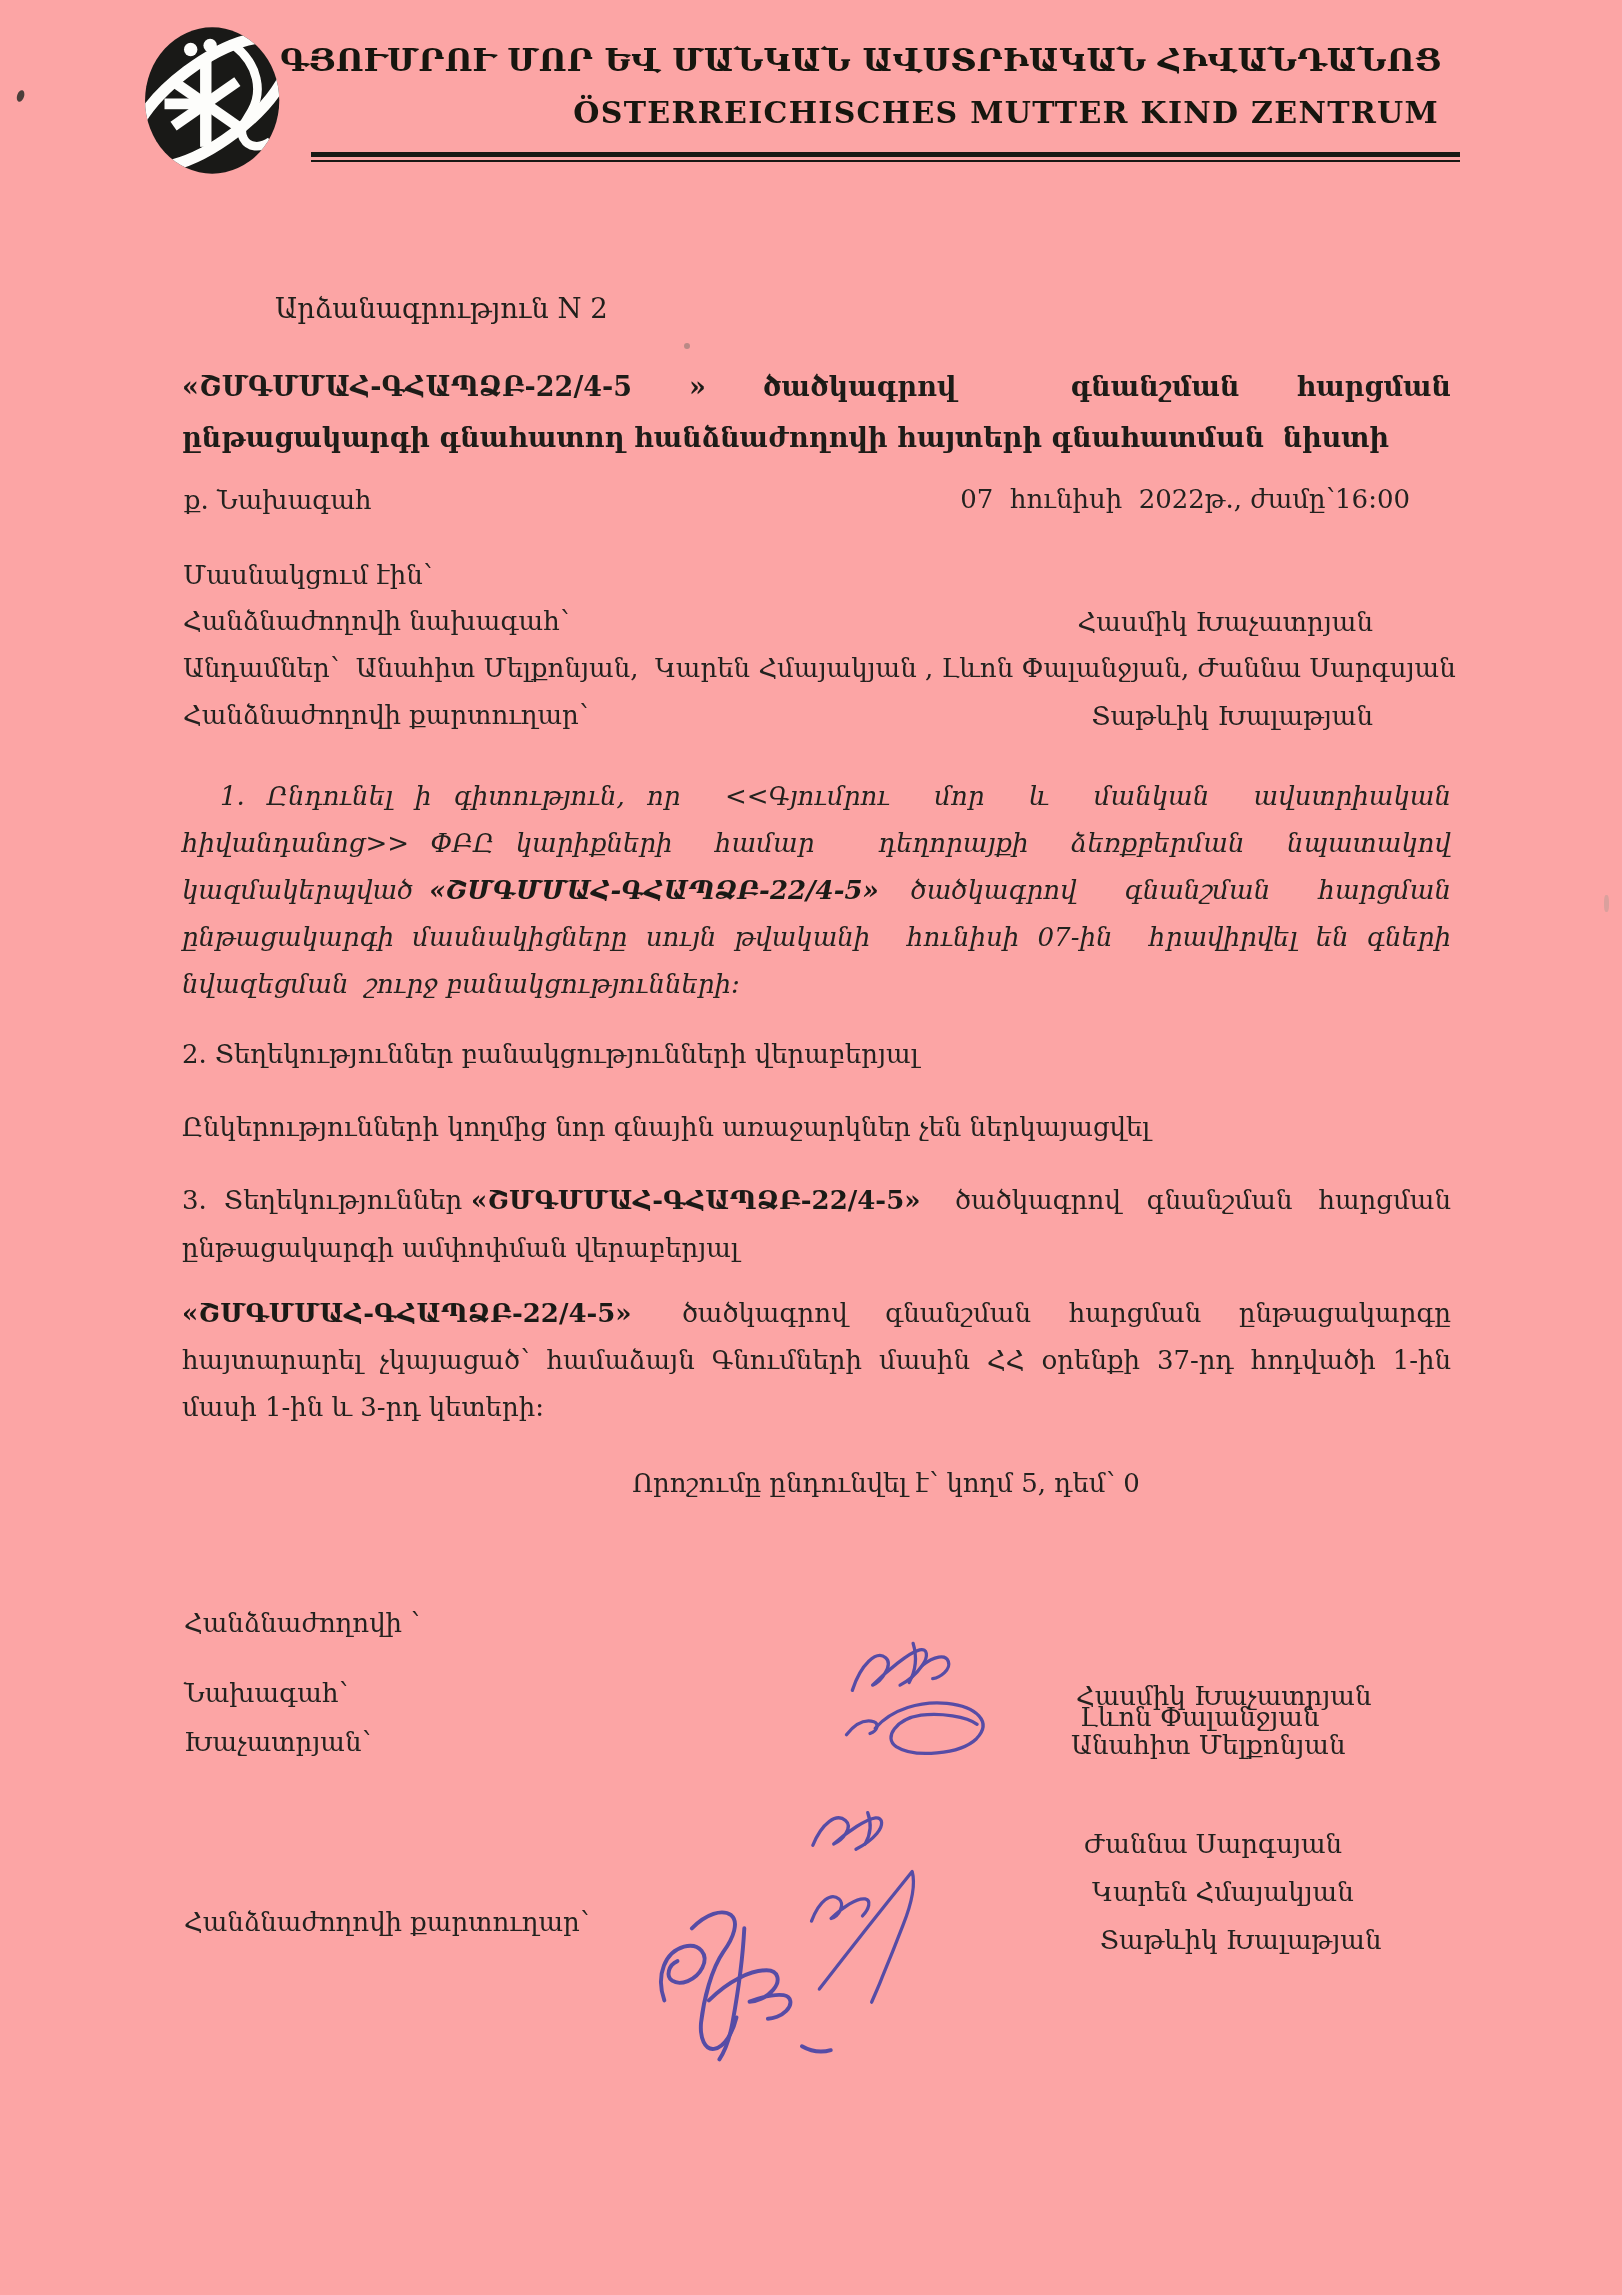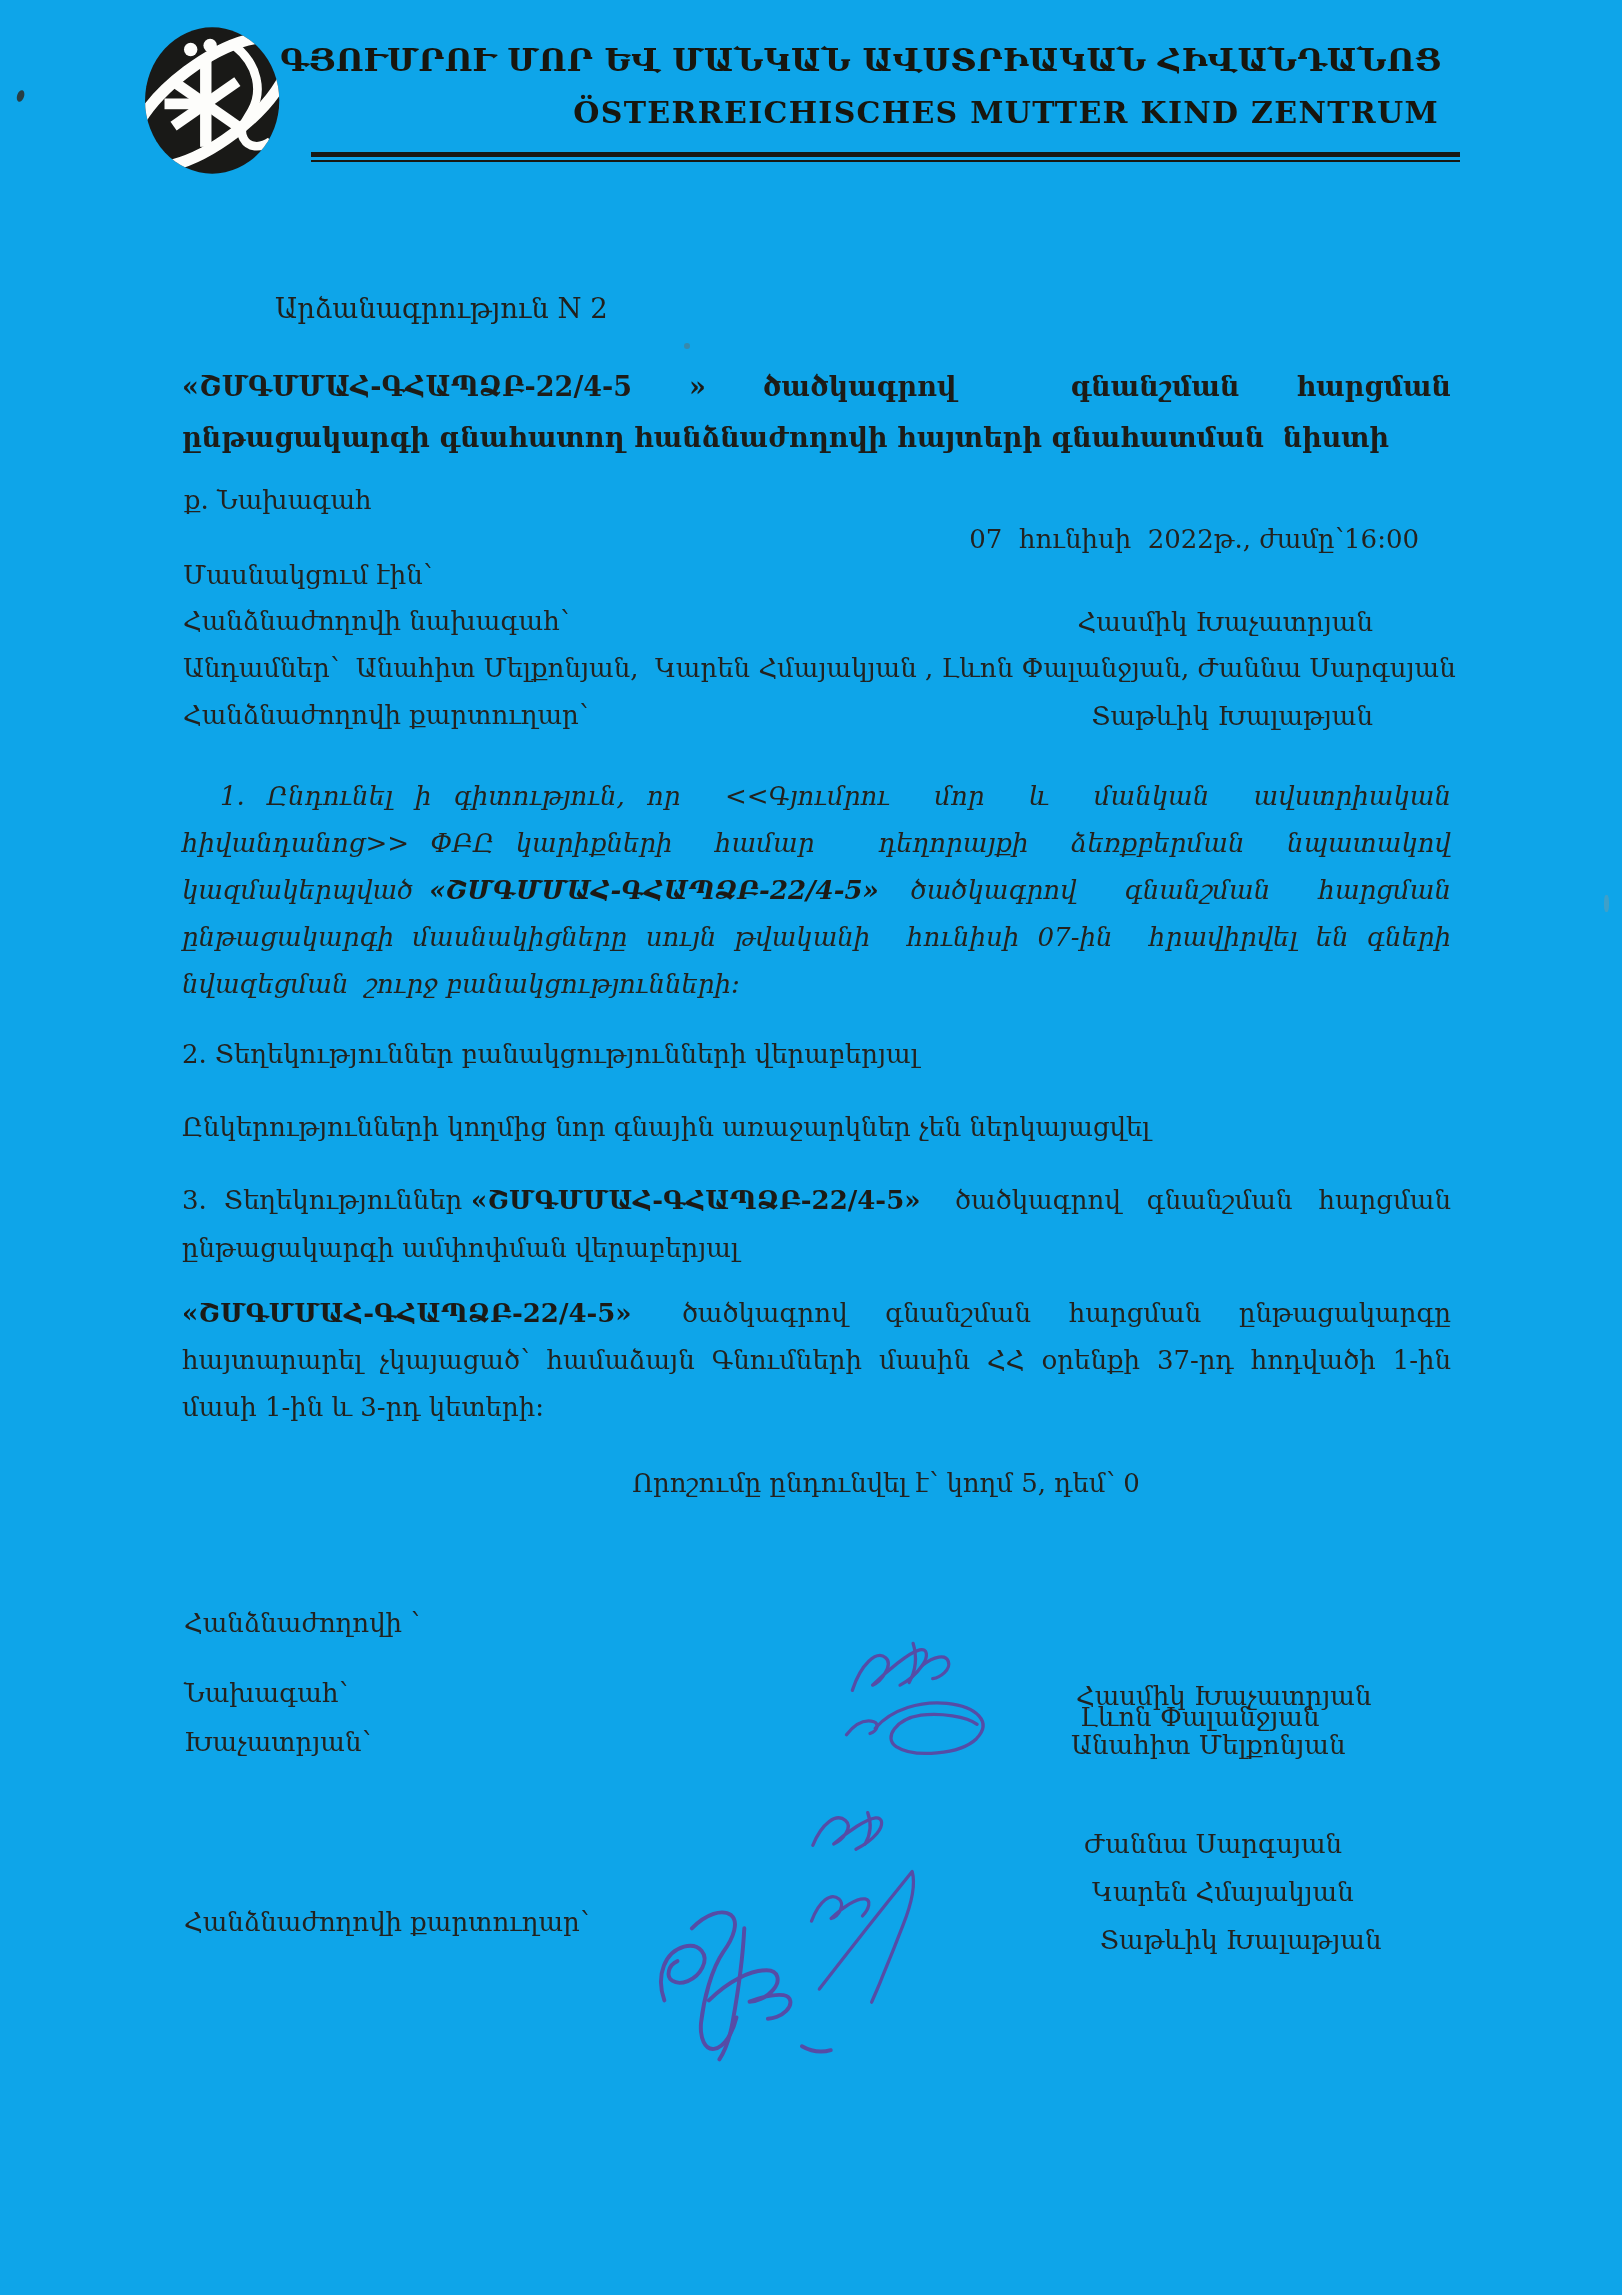--- a/index.html
+++ b/index.html
@@ -1,20 +1,20 @@
 <!DOCTYPE html>
 <html style="font-size:10.5px"><head>
 <meta charset="utf-8">
 <style>
   html,body{margin:0;padding:0;background:#fbfbf8;}
   *{box-sizing:border-box;}
   .page{
     position:relative;
     width:1623px;height:2295px;
-    background:#0ea5e9;
+    background:#fca5a5;
     font-family:"DejaVu Serif","DejaVu Sans",serif;
     color:#23221f;
     overflow:hidden;
   }
   .abs{position:absolute;}
   
   .org-hy{
     top:41px;right:181px;
     font-size:32px;font-weight:700;letter-spacing:0.3px;
     white-space:nowrap;color:#17160f;
@@ -31,21 +31,21 @@
   .doc-title{
     left:275px;top:292px;width:1177px;
     text-align:left;font-size:27.5px;color:#21201c;
   }
   .subject{
     left:182px;top:361px;width:1269px;
     font-size:27px;font-weight:700;line-height:51px;
     text-align:justify;white-space:pre-wrap;color:#1d1c18;
   }
   .meta-place{left:184px;top:485px;font-size:26px;}
-  .meta-date{right:204px;top:484px;font-size:26px;white-space:pre-wrap;margin-top:40px;}
+  .meta-date{right:213px;top:484px;font-size:26px;white-space:pre-wrap;}
   .line{font-size:26px;white-space:pre-wrap;}
   .participants-intro{left:183px;top:560px;}
   .chair-label{left:183px;top:606px;}
   .chair-name{right:250px;top:607px;}
   .members-line{left:183px;top:653px;}
   .secretary-label{left:183px;top:700px;}
   .secretary-name{right:250px;top:701px;}
   .para{
     left:182px;width:1269px;
     font-size:26px;line-height:47px;

